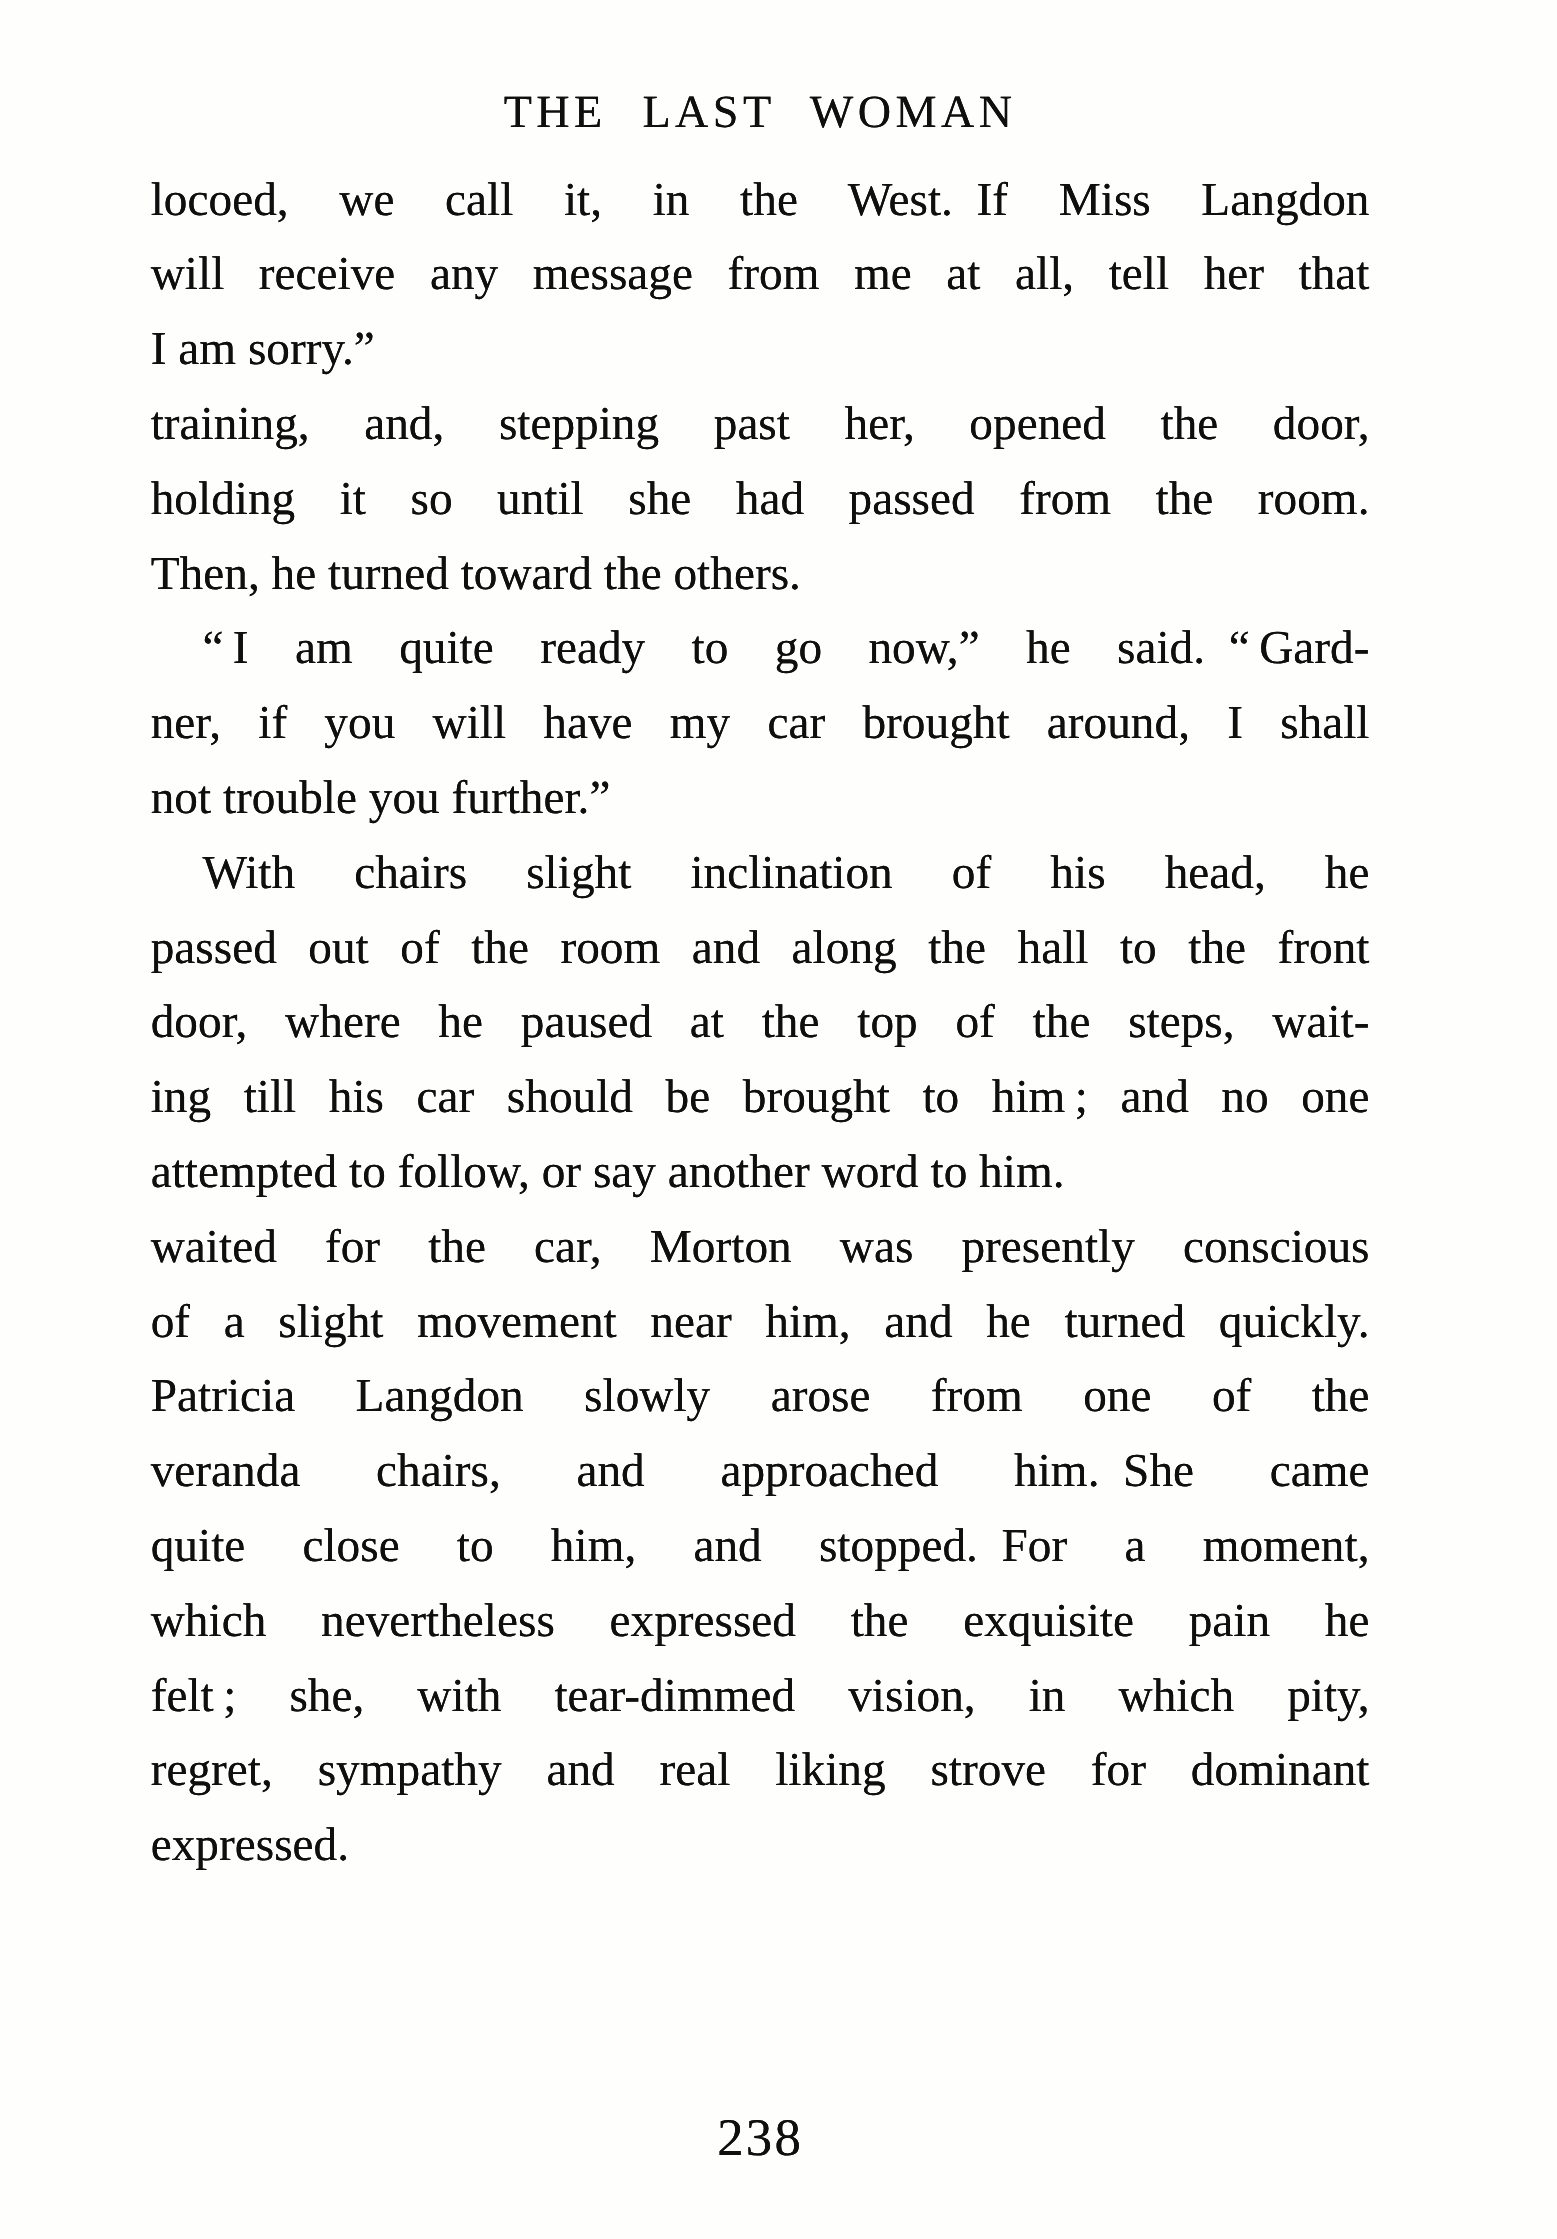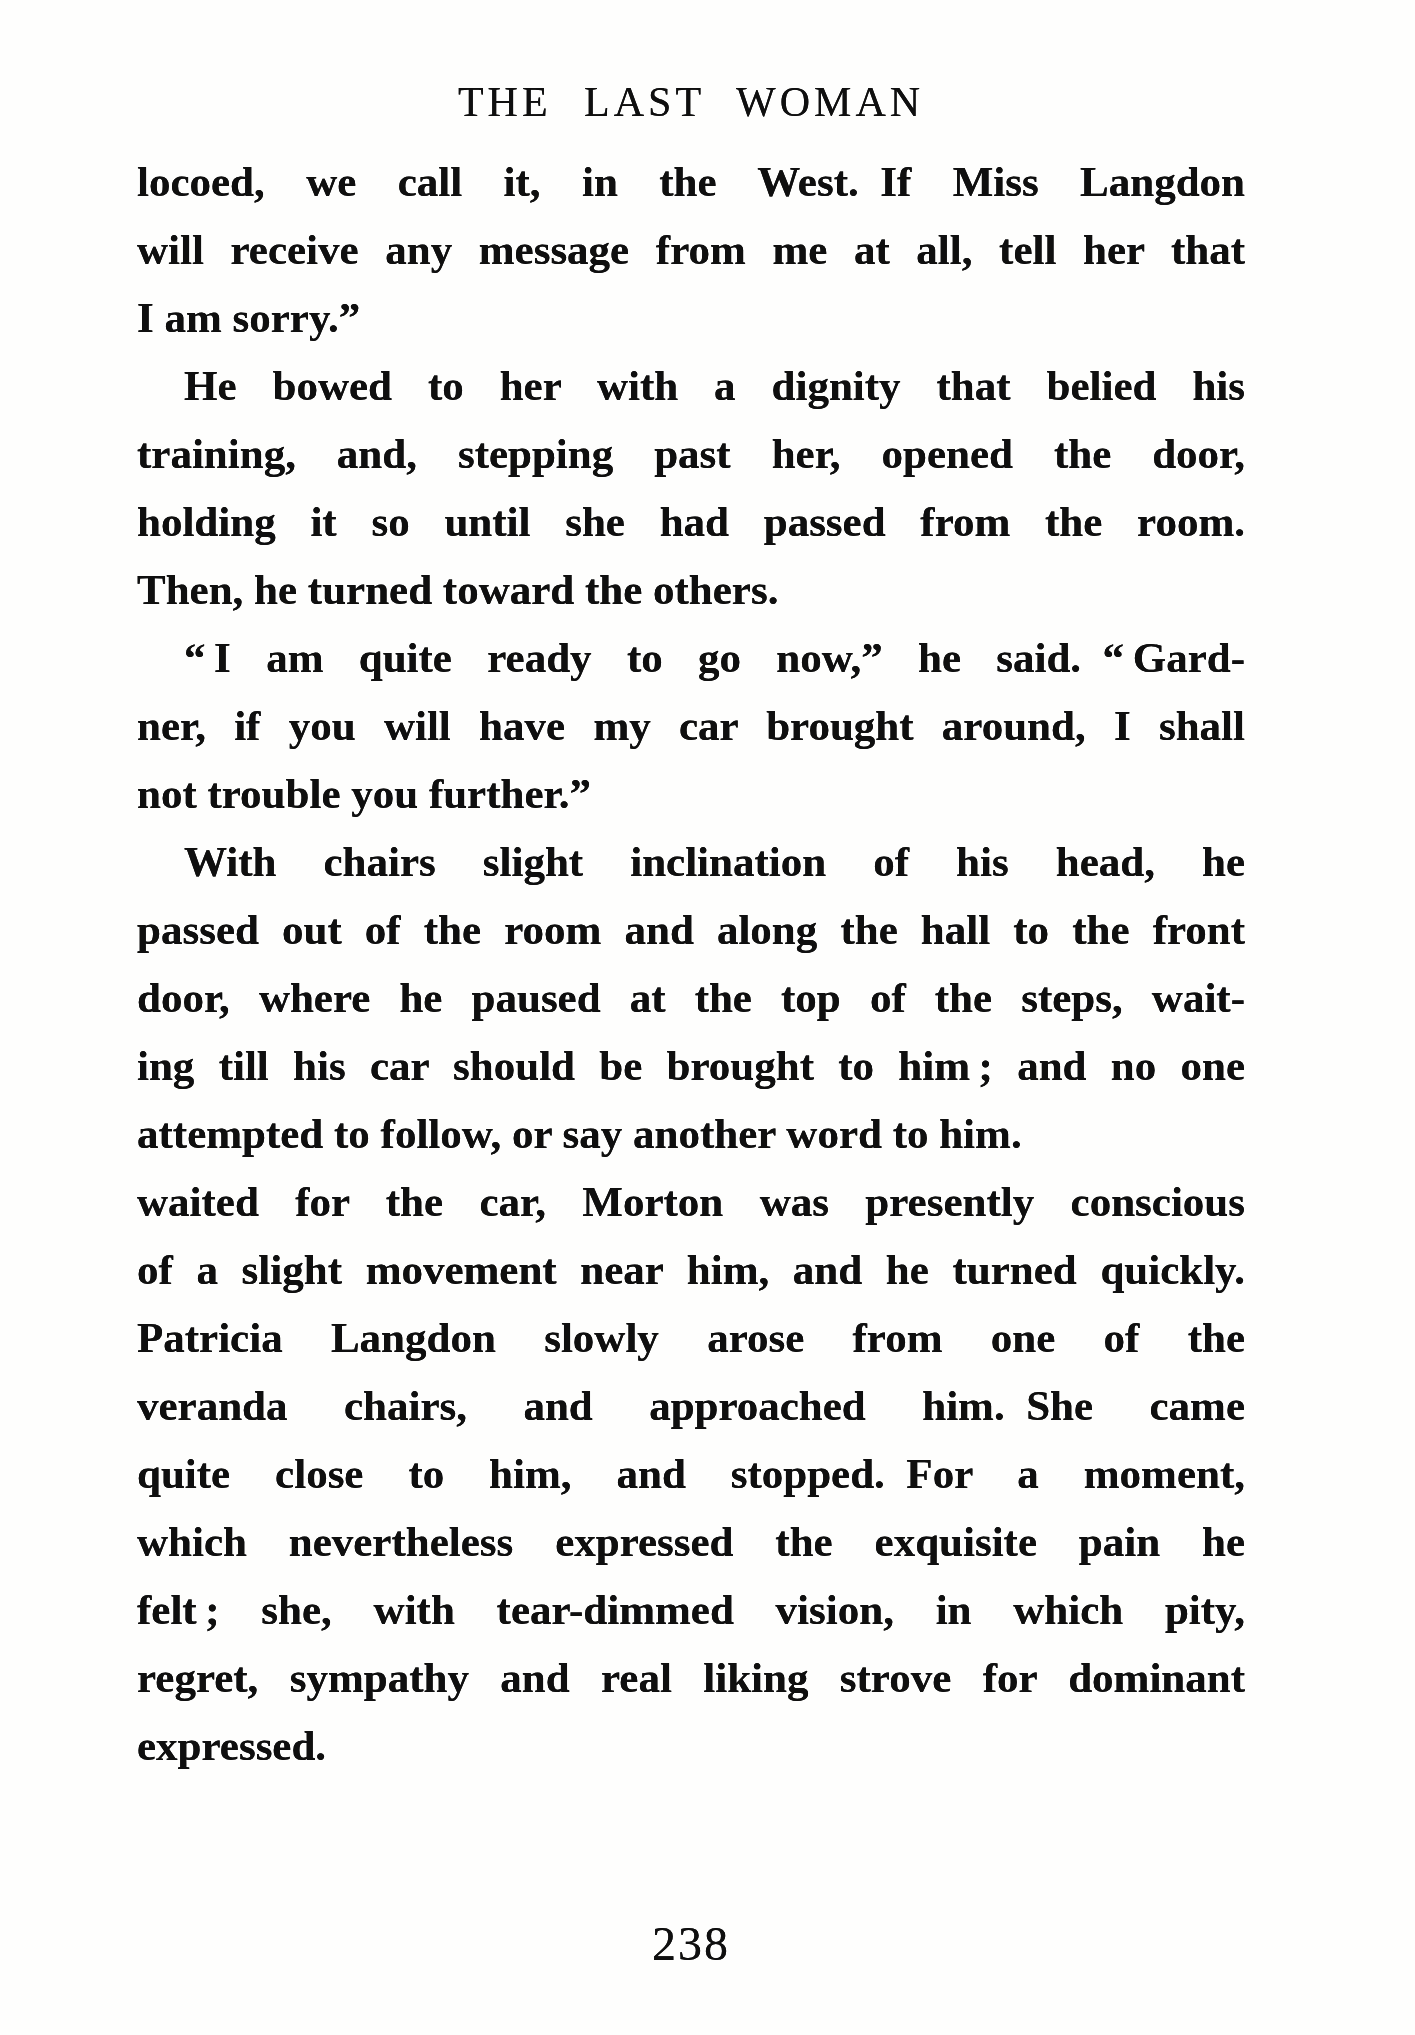--- a/index.html
+++ b/index.html
@@ -41,21 +41,20 @@
     font-size: 43px;
     text-shadow: 0 0 0.6px currentColor;
   }
   .line {
     height: 68px;
     line-height: 68px;
     text-align: justify;
     text-align-last: justify;
     white-space: pre-wrap;
     overflow: visible;
-    font-weight: bold;
   }
   .line.indent {
     text-indent: 47px;
   }
   .line.last {
     text-align-last: left;
   }
   .page-number {
     position: absolute;
     top: 1916px;
@@ -70,21 +69,20 @@
 </head>
 <body>
 
 <div class="page">
   <div class="running-header">THE LAST WOMAN</div>
 
   <div class="body-text">
       <div class="line">locoed, we call it, in the West. If Miss Langdon</div>
       <div class="line">will receive any message from me at all, tell her that</div>
       <div class="line last">I am sorry.”</div>
-      <div class="line indent">He bowed to her with a dignity that belied his</div>
       <div class="line">training, and, stepping past her, opened the door,</div>
       <div class="line">holding it so until she had passed from the room.</div>
       <div class="line last">Then, he turned toward the others.</div>
       <div class="line indent">“ I am quite ready to go now,” he said. “ Gard-</div>
       <div class="line">ner, if you will have my car brought around, I shall</div>
       <div class="line last">not trouble you further.”</div>
       <div class="line indent">With chairs slight inclination of his head, he</div>
       <div class="line">passed out of the room and along the hall to the front</div>
       <div class="line">door, where he paused at the top of the steps, wait-</div>
       <div class="line">ing till his car should be brought to him ; and no one</div>

